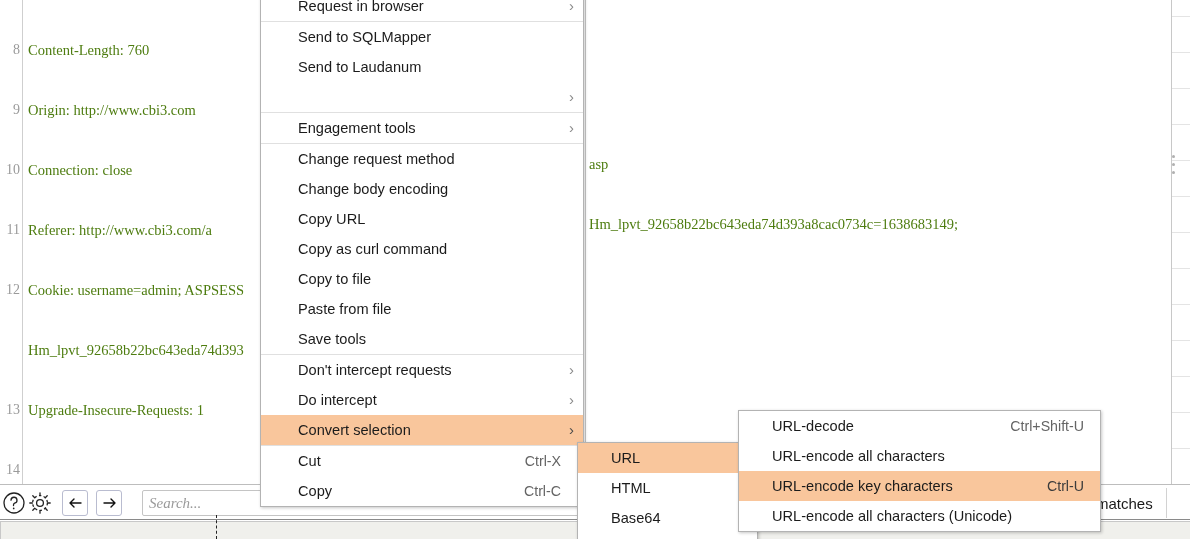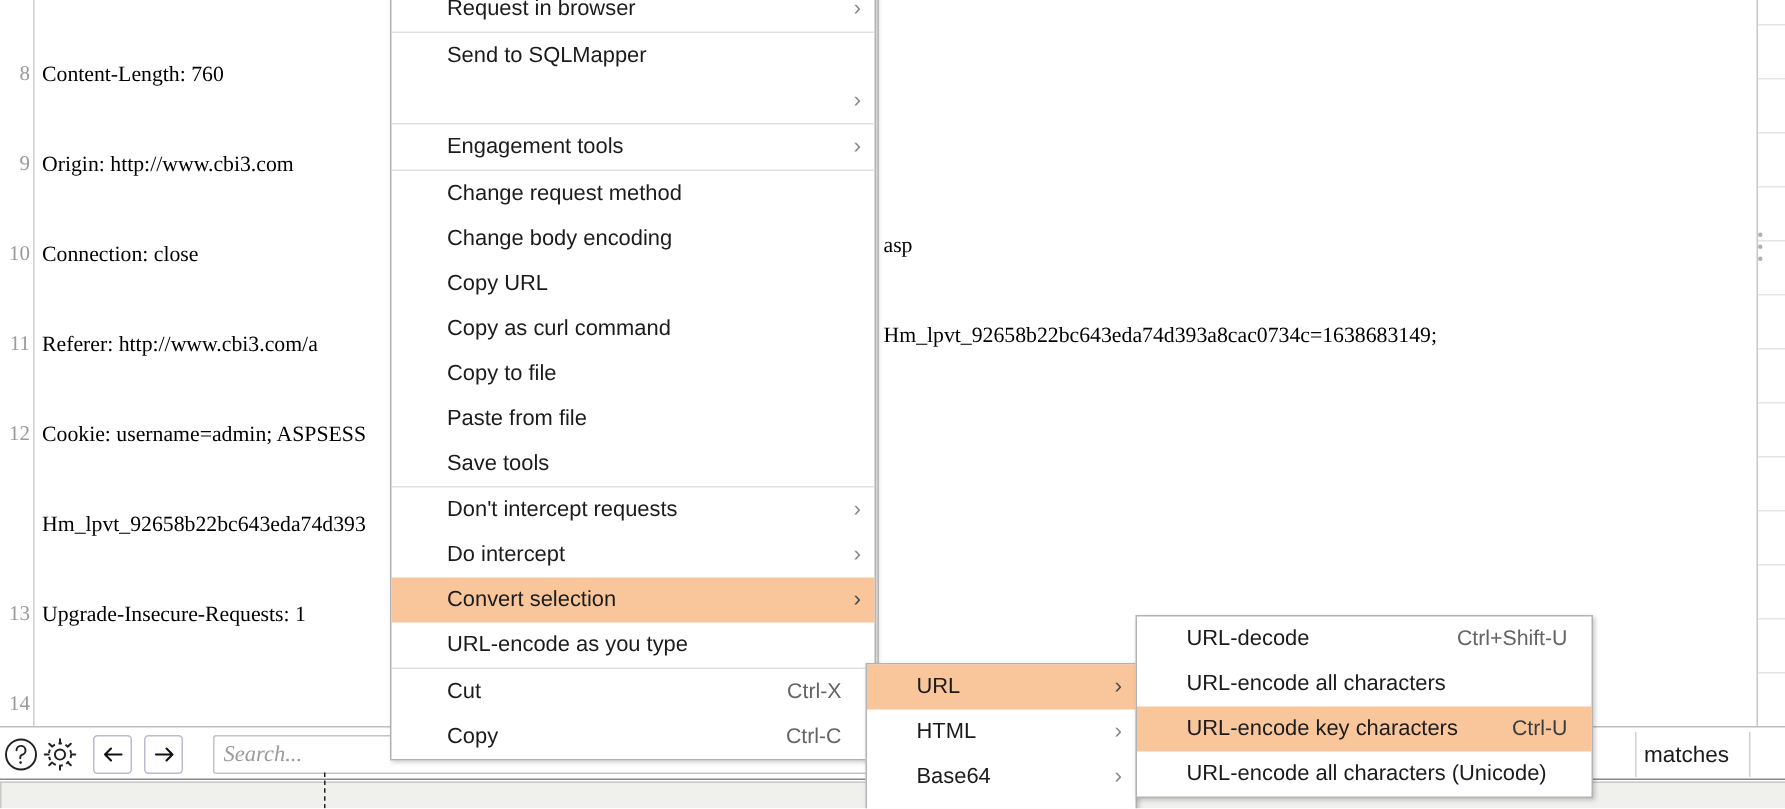--- a/index.html
+++ b/index.html
@@ -52,21 +52,21 @@
   .code-body {
     position: absolute;
     left: 24px;
     top: 0;
     right: 0;
     bottom: 0;
     padding-left: 4px;
   }
   .code-line { height: 20px; white-space: pre; }
 
-  .tk-hdr   { color: #000000; }
+  .tk-hdr   { color: #4d7c0f; }
   .tk-pct   { color: #cc4422; }
 
   
   #right-pane .code-body { left: 0; padding-left: 3px; }
 
   .pane-divider {
     position: absolute;
     top: 0;
     width: 1px;
     height: 484px;
@@ -189,21 +189,21 @@
     border: 1px solid #b3b3b3;
     box-shadow: 1px 1px 3px rgba(0,0,0,0.22);
     font-family: "Liberation Sans", sans-serif;
     font-size: 14.6px;
     color: #1b1b1b;
     box-sizing: border-box;
     z-index: 50;
   }
   #menu-main { left: 260px; top: -10px; width: 324px; }
   #menu-sub  { left: 577px; top: 410px; width: 181px; z-index: 60; margin-top: 32px; }
-  #menu-sub2 { left: 757px; top: 410px; width: 305px; z-index: 70; }
+  #menu-sub2 { left: 738px; top: 410px; width: 363px; z-index: 70; }
 
   .mi {
     position: relative;
     height: 30px;
     line-height: 30px;
     padding: 0 22px 0 37px;
     white-space: nowrap;
     box-sizing: border-box;
   }
   .mi.hl { background: #f9c69c; }
@@ -313,20 +313,23 @@
   <div class="menu" id="menu-main">
     <div class="mi">
       <span>Request in browser</span>
       <span class="arrow">›</span>
     </div>
     <div class="msep"></div>
     <div class="mi">
       <span>Send to SQLMapper</span>
     </div>
     <div class="mi">
+      <span>Send to Laudanum</span>
+    </div>
+    <div class="mi">
       <span class="arrow">›</span>
     </div>
     <div class="msep"></div>
     <div class="mi">
       <span>Engagement tools</span>
       <span class="arrow">›</span>
     </div>
     <div class="msep"></div>
     <div class="mi">
       <span>Change request method</span>
@@ -354,23 +357,20 @@
       <span>Don't intercept requests</span>
       <span class="arrow">›</span>
     </div>
     <div class="mi">
       <span>Do intercept</span>
       <span class="arrow">›</span>
     </div>
     <div class="mi hl">
       <span>Convert selection</span>
       <span class="arrow">›</span>
-    </div>
-    <div class="mi">
-      <span>URL-encode as you type</span>
     </div>
     <div class="msep"></div>
     <div class="mi">
       <span>Cut</span>
       <span class="accel">Ctrl-X</span>
     </div>
     <div class="mi">
       <span>Copy</span>
       <span class="accel">Ctrl-C</span>
     </div>

